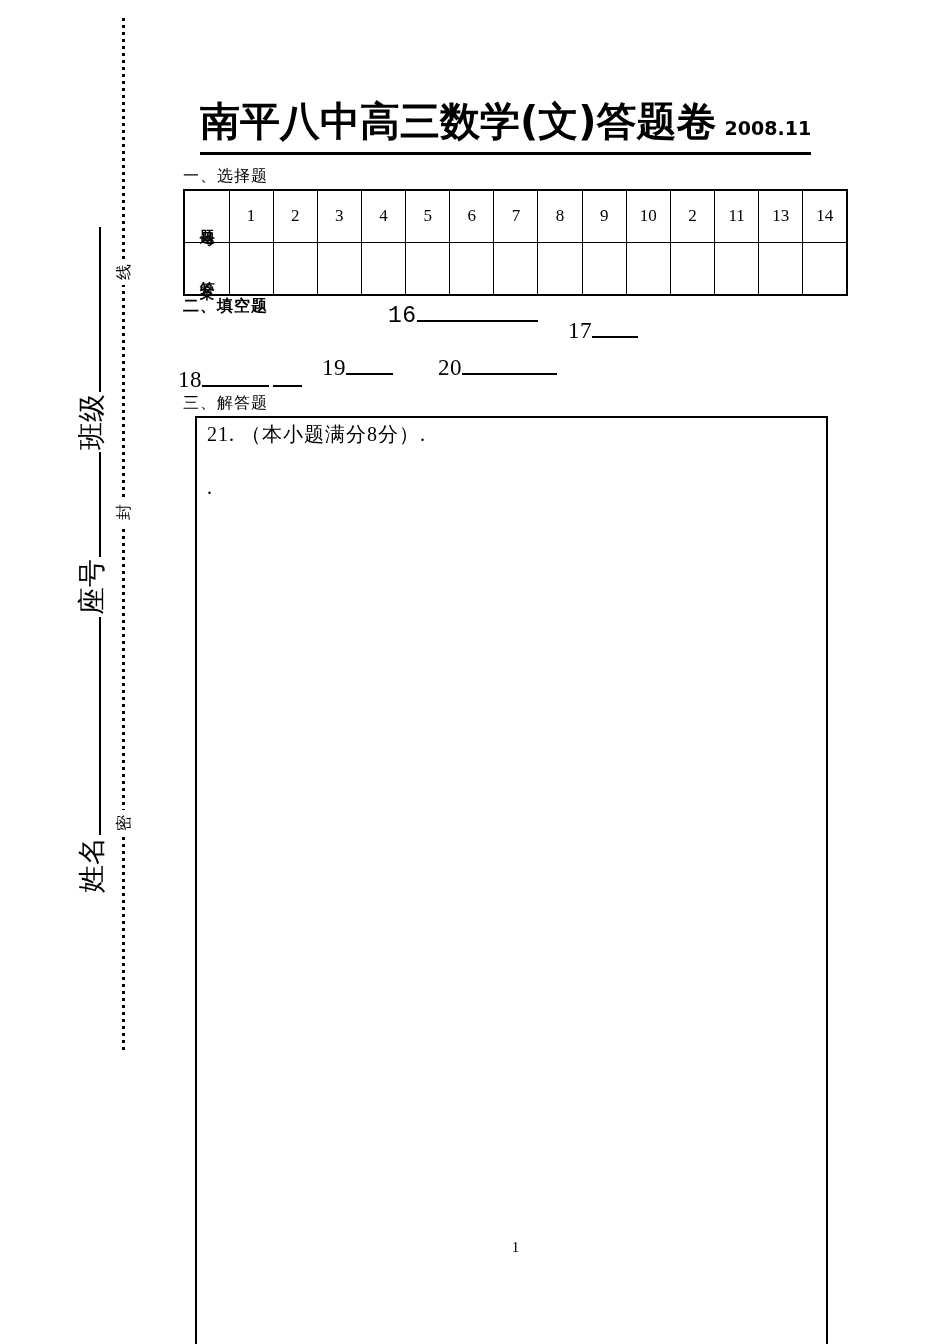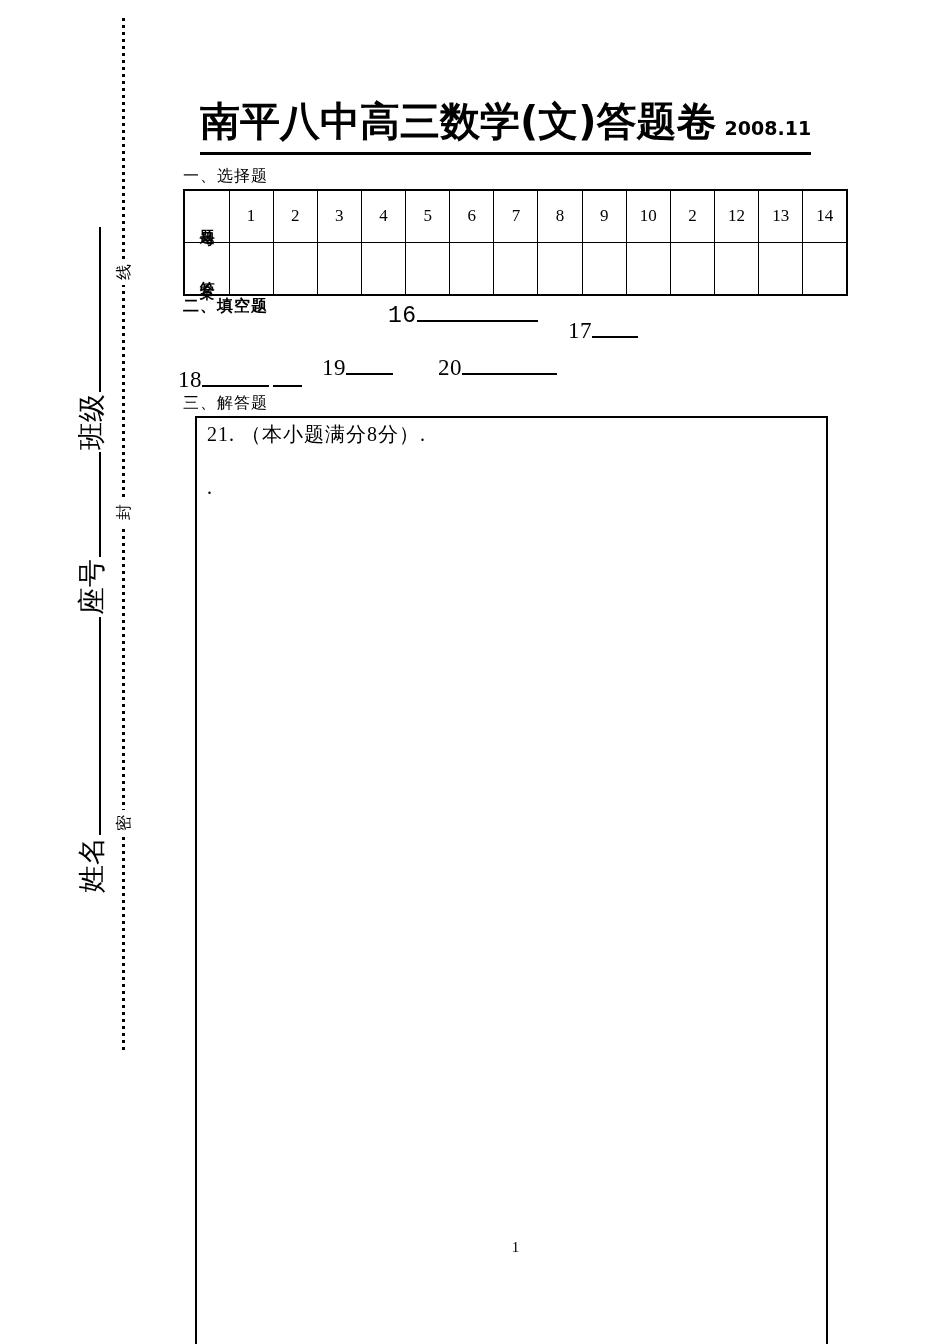--- a/index.html
+++ b/index.html
@@ -225,21 +225,21 @@
           <td>2</td>
           <td>3</td>
           <td>4</td>
           <td>5</td>
           <td>6</td>
           <td>7</td>
           <td>8</td>
           <td>9</td>
           <td>10</td>
           <td>2</td>
-          <td>12</td>
+          <td>11</td>
           <td>13</td>
           <td>14</td>
         </tr>
     <tr class="row-answers">
       <th><span class="stacked">答案</span></th>
     <td></td>
           <td></td>
           <td></td>
           <td></td>
           <td></td>

